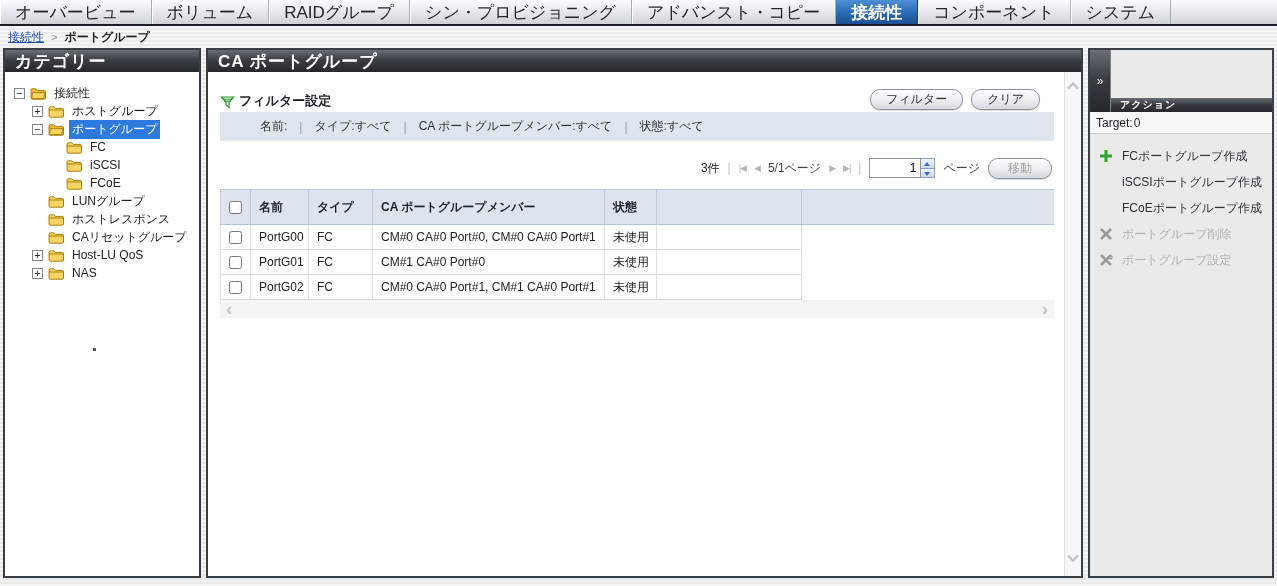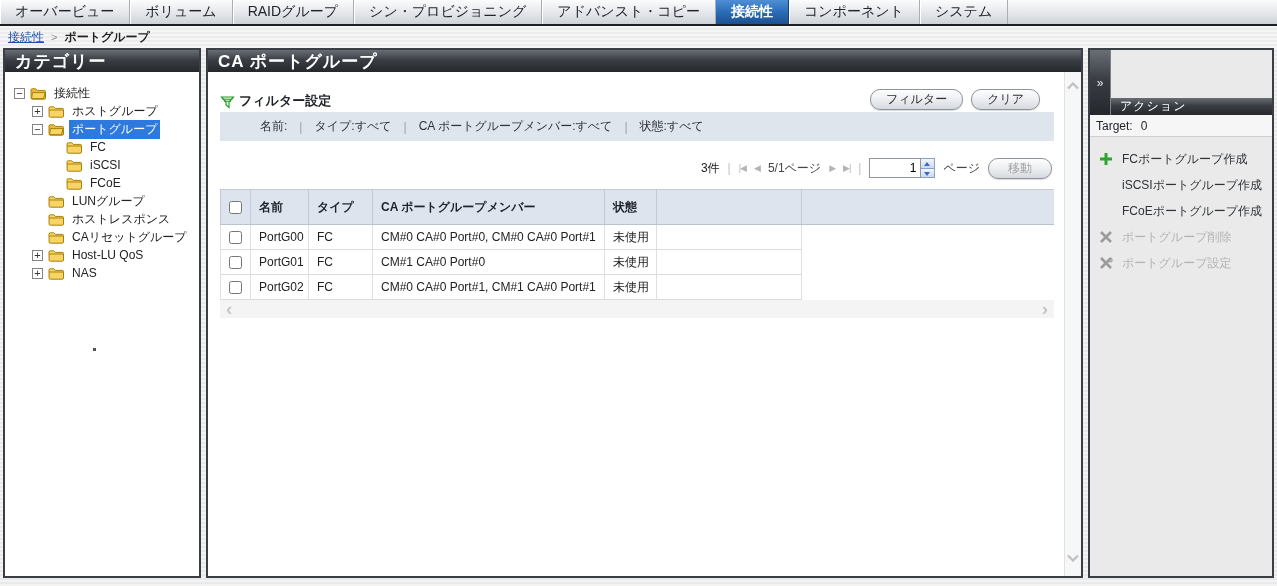--- a/index.html
+++ b/index.html
@@ -11,21 +11,21 @@
   }
 
   
   .tabbar {
     height:26px; display:flex; align-items:stretch;
     background:linear-gradient(180deg,#fbfcfd 0%,#e8eaee 45%,#cfd3d9 100%);
     border-bottom:2px solid #1b1e22;
   }
   .tab {
     display:flex; align-items:center; padding:0 15px;
-    font-size:14px; color:#22262b; cursor:pointer;
+    font-size:17px; color:#22262b; cursor:pointer;
     border-right:1px solid #a8aeb6; box-shadow:inset 1px 0 0 #ffffff;
   }
   .tab.active {
     background:linear-gradient(180deg,#57a M 0%);
     background:linear-gradient(180deg,#4f8fd6 0%,#2a6cb5 50%,#1c5192 100%);
     color:#fff; font-weight:bold; border-right:1px solid #164174; box-shadow:none;
   }
 
   
   .breadcrumb {
@@ -145,25 +145,25 @@
   .action-panel { width:186px; flex:0 0 186px; background:#eaeaea; }
   .action-headrow { display:flex; flex:0 0 22px; }
   .collapse-btn {
     width:21px; flex:0 0 21px; display:flex; align-items:center; justify-content:center;
     background:linear-gradient(180deg,#696e75 0%,#3a3e44 45%,#24282d 100%);
     border-right:1px solid #7d828a; color:#e8e8e8; font-size:12px; cursor:pointer;
   }
   .action-title {
     flex:1; display:flex; align-items:center; padding-left:9px;
     background:linear-gradient(180deg,#696e75 0%,#3a3e44 45%,#24282d 100%);
-    color:#fff; font-weight:normal; font-size:12px; letter-spacing:1px;margin-top:48px;
+    color:#fff; font-weight:bold; font-size:10px; letter-spacing:1px;margin-top:48px;
   }
   .target-row {
     height:22px; background:#f6f6f6; border-bottom:1px solid #cfcfcf;
-    display:flex; align-items:center; gap:8px; padding-left:6px; color:#1e2228;
+    display:flex; align-items:center; gap:1px; padding-left:6px; color:#1e2228;
   }
   .action-list { padding-top:10px; display:flex; flex-direction:column; gap:2px; }
   .action-item { height:24px; display:flex; align-items:center; gap:9px; padding-left:9px; cursor:pointer; }
   .action-item .ic { width:14px; flex:0 0 14px; display:flex; align-items:center; justify-content:center; }
   .action-item .lbl { color:#2e3338; }
   .action-item.disabled { cursor:default; }
   .action-item.disabled .lbl { color:#b2b2b2; }
 </style>
 </head>
 <body>

